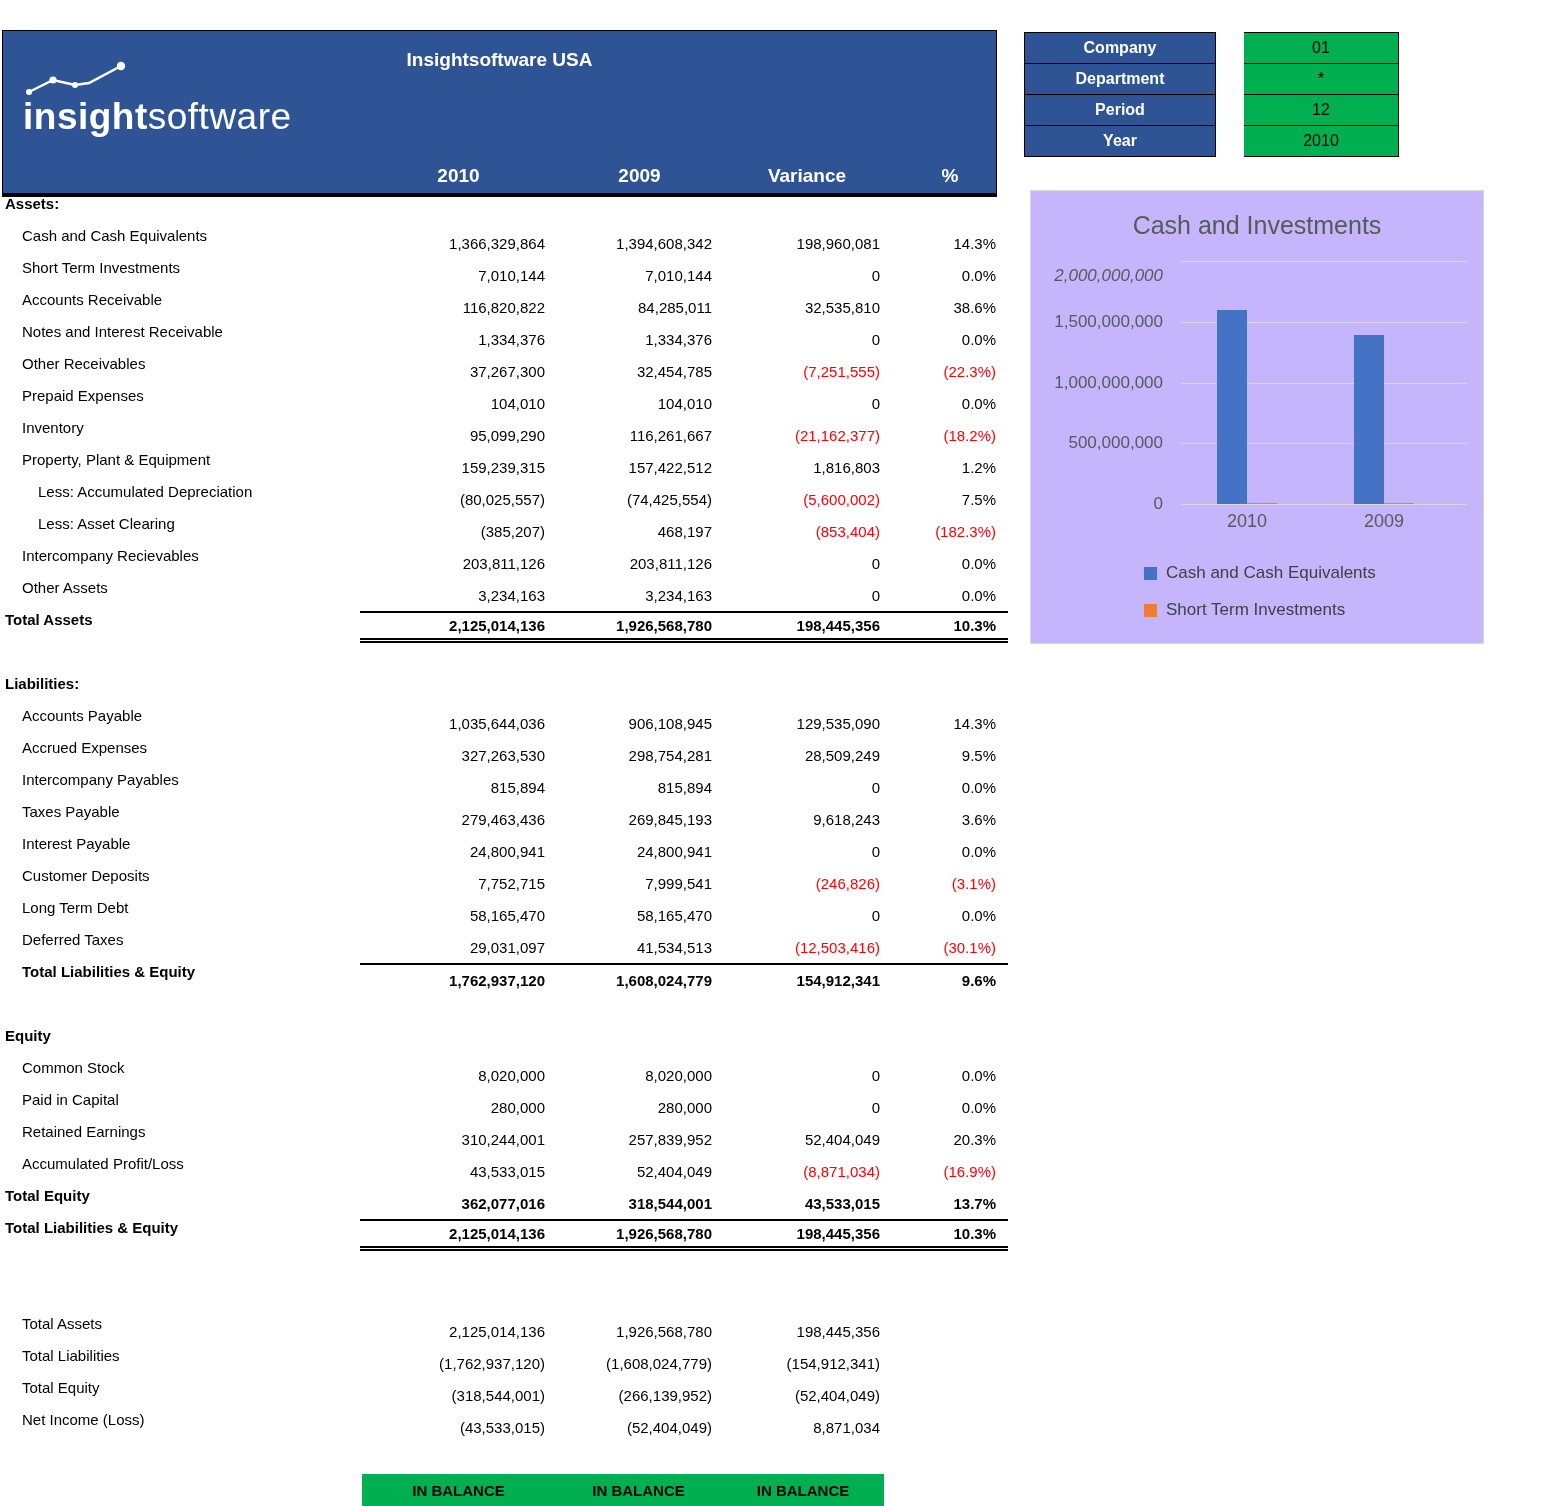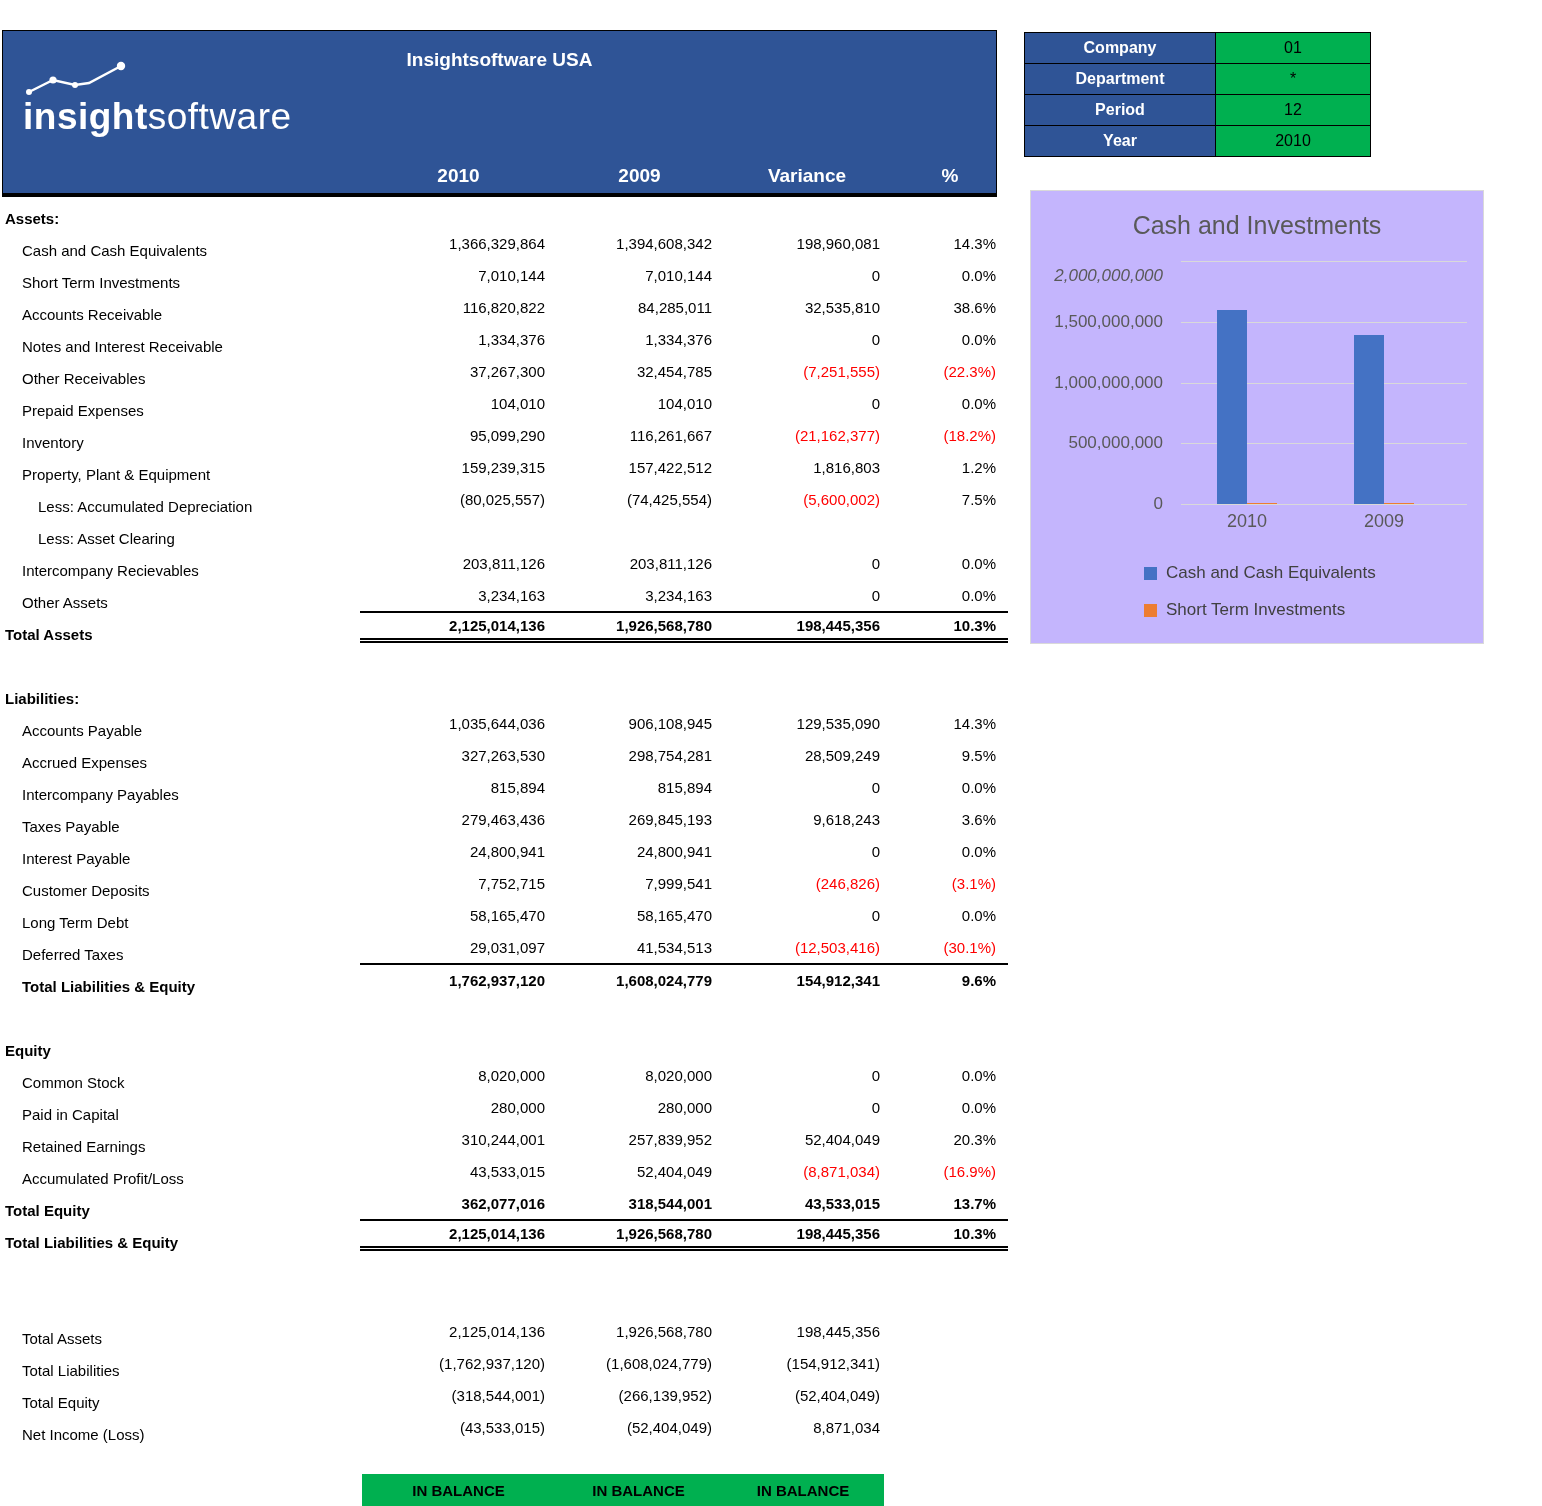--- a/index.html
+++ b/index.html
@@ -16,29 +16,29 @@
   .hdr-title1{position:absolute;left:0;top:18px;width:100%;text-align:center;
               color:#fff;font-weight:700;font-size:19px;}
   .hdr-title2{position:absolute;left:0;top:50px;width:100%;text-align:center;
               color:#fff;font-weight:700;font-size:19px;}
   .colheads{position:absolute;left:358px;bottom:6px;width:648px;display:flex;}
   .colheads .ch{color:#fff;font-weight:700;font-size:19px;text-align:center;}
   .ch0{width:195px;} .ch1{width:167px;} .ch2{width:168px;} .ch3{width:118px;}
 
   
   .param-table{position:absolute;left:1024px;top:33px;}
-  .param-row{display:flex;height:32px;margin-top:-1px;}
+  .param-row{display:flex;height:32px;margin-top:-1px;gap:28px;}
   .p-lab{width:192px;background:#2F5496;color:#fff;font-weight:700;font-size:16px;
          display:flex;align-items:center;justify-content:center;border:1px solid #000;box-sizing:border-box;}
   .p-val{width:155px;background:#00B050;color:#000;font-size:16px;
          display:flex;align-items:center;justify-content:center;border:1px solid #000;border-left:none;box-sizing:border-box;}
 
   
   .rows{position:absolute;left:0;top:195px;width:1010px;}
-  .row{display:flex;height:32px;align-items:flex-end;}
+  .row{display:flex;height:32px;align-items:flex-start;}
   .lab{width:360px;box-sizing:border-box;padding-left:22px;white-space:nowrap;}
   .sec .lab,.tot0 .lab{padding-left:5px;font-weight:700;}
   .item2 .lab{padding-left:38px;}
   .tot1 .lab{font-weight:700;}
   .tot0 .c,.tot1 .c{font-weight:700;}
   .nums{display:flex;width:648px;height:100%;align-items:center;box-sizing:border-box;}
   .nums.rt{border-top:2px solid #000;}
   .nums.rb{border-bottom:5px double #000;}
   .c{text-align:right;box-sizing:border-box;white-space:nowrap;}
   .c0{width:195px;padding-right:10px;}
@@ -195,20 +195,26 @@
         <div class="lab">Less: Accumulated Depreciation</div>
         <div class="nums">
           <div class="c c0">(80,025,557)</div>
           <div class="c c1">(74,425,554)</div>
           <div class="c c2 neg">(5,600,002)</div>
           <div class="c c3">7.5%</div>
         </div>
       </div>
       <div class="row item2">
         <div class="lab">Less: Asset Clearing</div>
+        <div class="nums">
+          <div class="c c0">(385,207)</div>
+          <div class="c c1">468,197</div>
+          <div class="c c2 neg">(853,404)</div>
+          <div class="c c3 neg">(182.3%)</div>
+        </div>
       </div>
       <div class="row item">
         <div class="lab">Intercompany Recievables</div>
         <div class="nums">
           <div class="c c0">203,811,126</div>
           <div class="c c1">203,811,126</div>
           <div class="c c2">0</div>
           <div class="c c3">0.0%</div>
         </div>
       </div>

